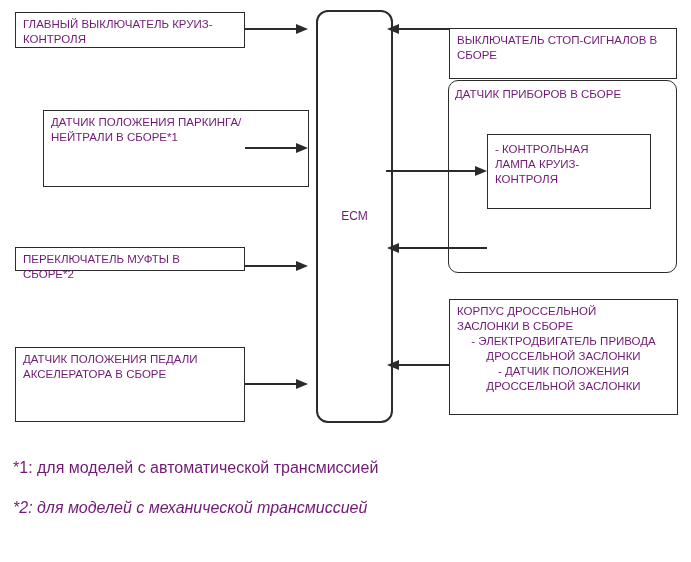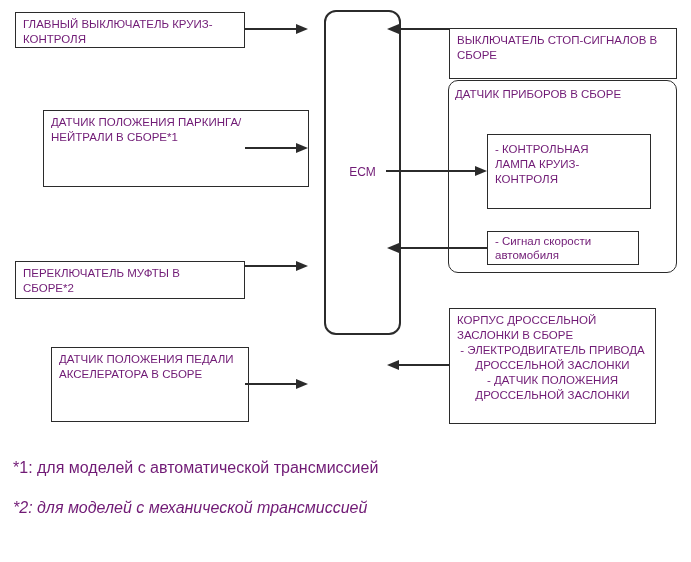--- a/index.html
+++ b/index.html
@@ -87,55 +87,51 @@
   <div class="box" style="left:15px; top:12px; width:230px; height:36px;">
     <span class="txt">ГЛАВНЫЙ ВЫКЛЮЧАТЕЛЬ КРУИЗ-
 КОНТРОЛЯ</span>
   </div>
 
   <div class="box" style="left:15px; top:110px; width:266px; height:77px;margin-left:28px;">
     <span class="txt">ДАТЧИК ПОЛОЖЕНИЯ ПАРКИНГА/
 НЕЙТРАЛИ В СБОРЕ*1</span>
   </div>
 
-  <div class="box" style="left:15px; top:261px; width:230px; height:38px;">
+  <div class="box" style="left:15px; top:247px; width:230px; height:24px;">
     <span class="txt">ПЕРЕКЛЮЧАТЕЛЬ МУФТЫ В
 СБОРЕ*2</span>
   </div>
 
-  <div class="box" style="left:15px; top:347px; width:198px; height:75px;margin-left:36px;">
+  <div class="box" style="left:15px; top:347px; width:230px; height:75px;">
     <span class="txt">ДАТЧИК ПОЛОЖЕНИЯ ПЕДАЛИ
 АКСЕЛЕРАТОРА В СБОРЕ</span>
   </div>
 
-  <div class="box ecm" style="left:324px; top:10px; width:77px; height:325px;">
+  <div class="box ecm" style="left:316px; top:10px; width:77px; height:413px;">
     <span>ECM</span>
   </div>
 
   <div class="box" style="left:449px; top:28px; width:228px; height:51px;">
     <span class="txt">ВЫКЛЮЧАТЕЛЬ СТОП-СИГНАЛОВ В
 СБОРЕ</span>
   </div>
 
   <div class="group" style="left:448px; top:80px; width:229px; height:193px;">
     <span class="txt">ДАТЧИК ПРИБОРОВ В СБОРЕ</span>
   </div>
 
   <div class="box" style="left:487px; top:134px; width:164px; height:75px; padding-top:7px;">
     <span class="txt">- КОНТРОЛЬНАЯ
 ЛАМПА КРУИЗ-
 КОНТРОЛЯ</span>
   </div>
 
-  <div class="box" style="left:487px; top:231px; width:152px; height:34px; padding:2px 7px; line-height:14px;">
-    <span class="txt">- Сигнал скорости
-автомобиля</span>
-  </div>
 
-  <div class="box" style="left:449px; top:308px; width:207px; height:116px;">
+  <div class="box" style="left:449px; top:299px; width:229px; height:116px;">
     <span class="txt">КОРПУС ДРОССЕЛЬНОЙ
 ЗАСЛОНКИ В СБОРЕ</span>
     <span class="txt tb-item">- ЭЛЕКТРОДВИГАТЕЛЬ ПРИВОДА
 ДРОССЕЛЬНОЙ ЗАСЛОНКИ</span>
     <span class="txt tb-item">- ДАТЧИК ПОЛОЖЕНИЯ
 ДРОССЕЛЬНОЙ ЗАСЛОНКИ</span>
   </div>
 
   <div>
     <div class="line" style="left:245px; top:28px; width:52px;"></div>

